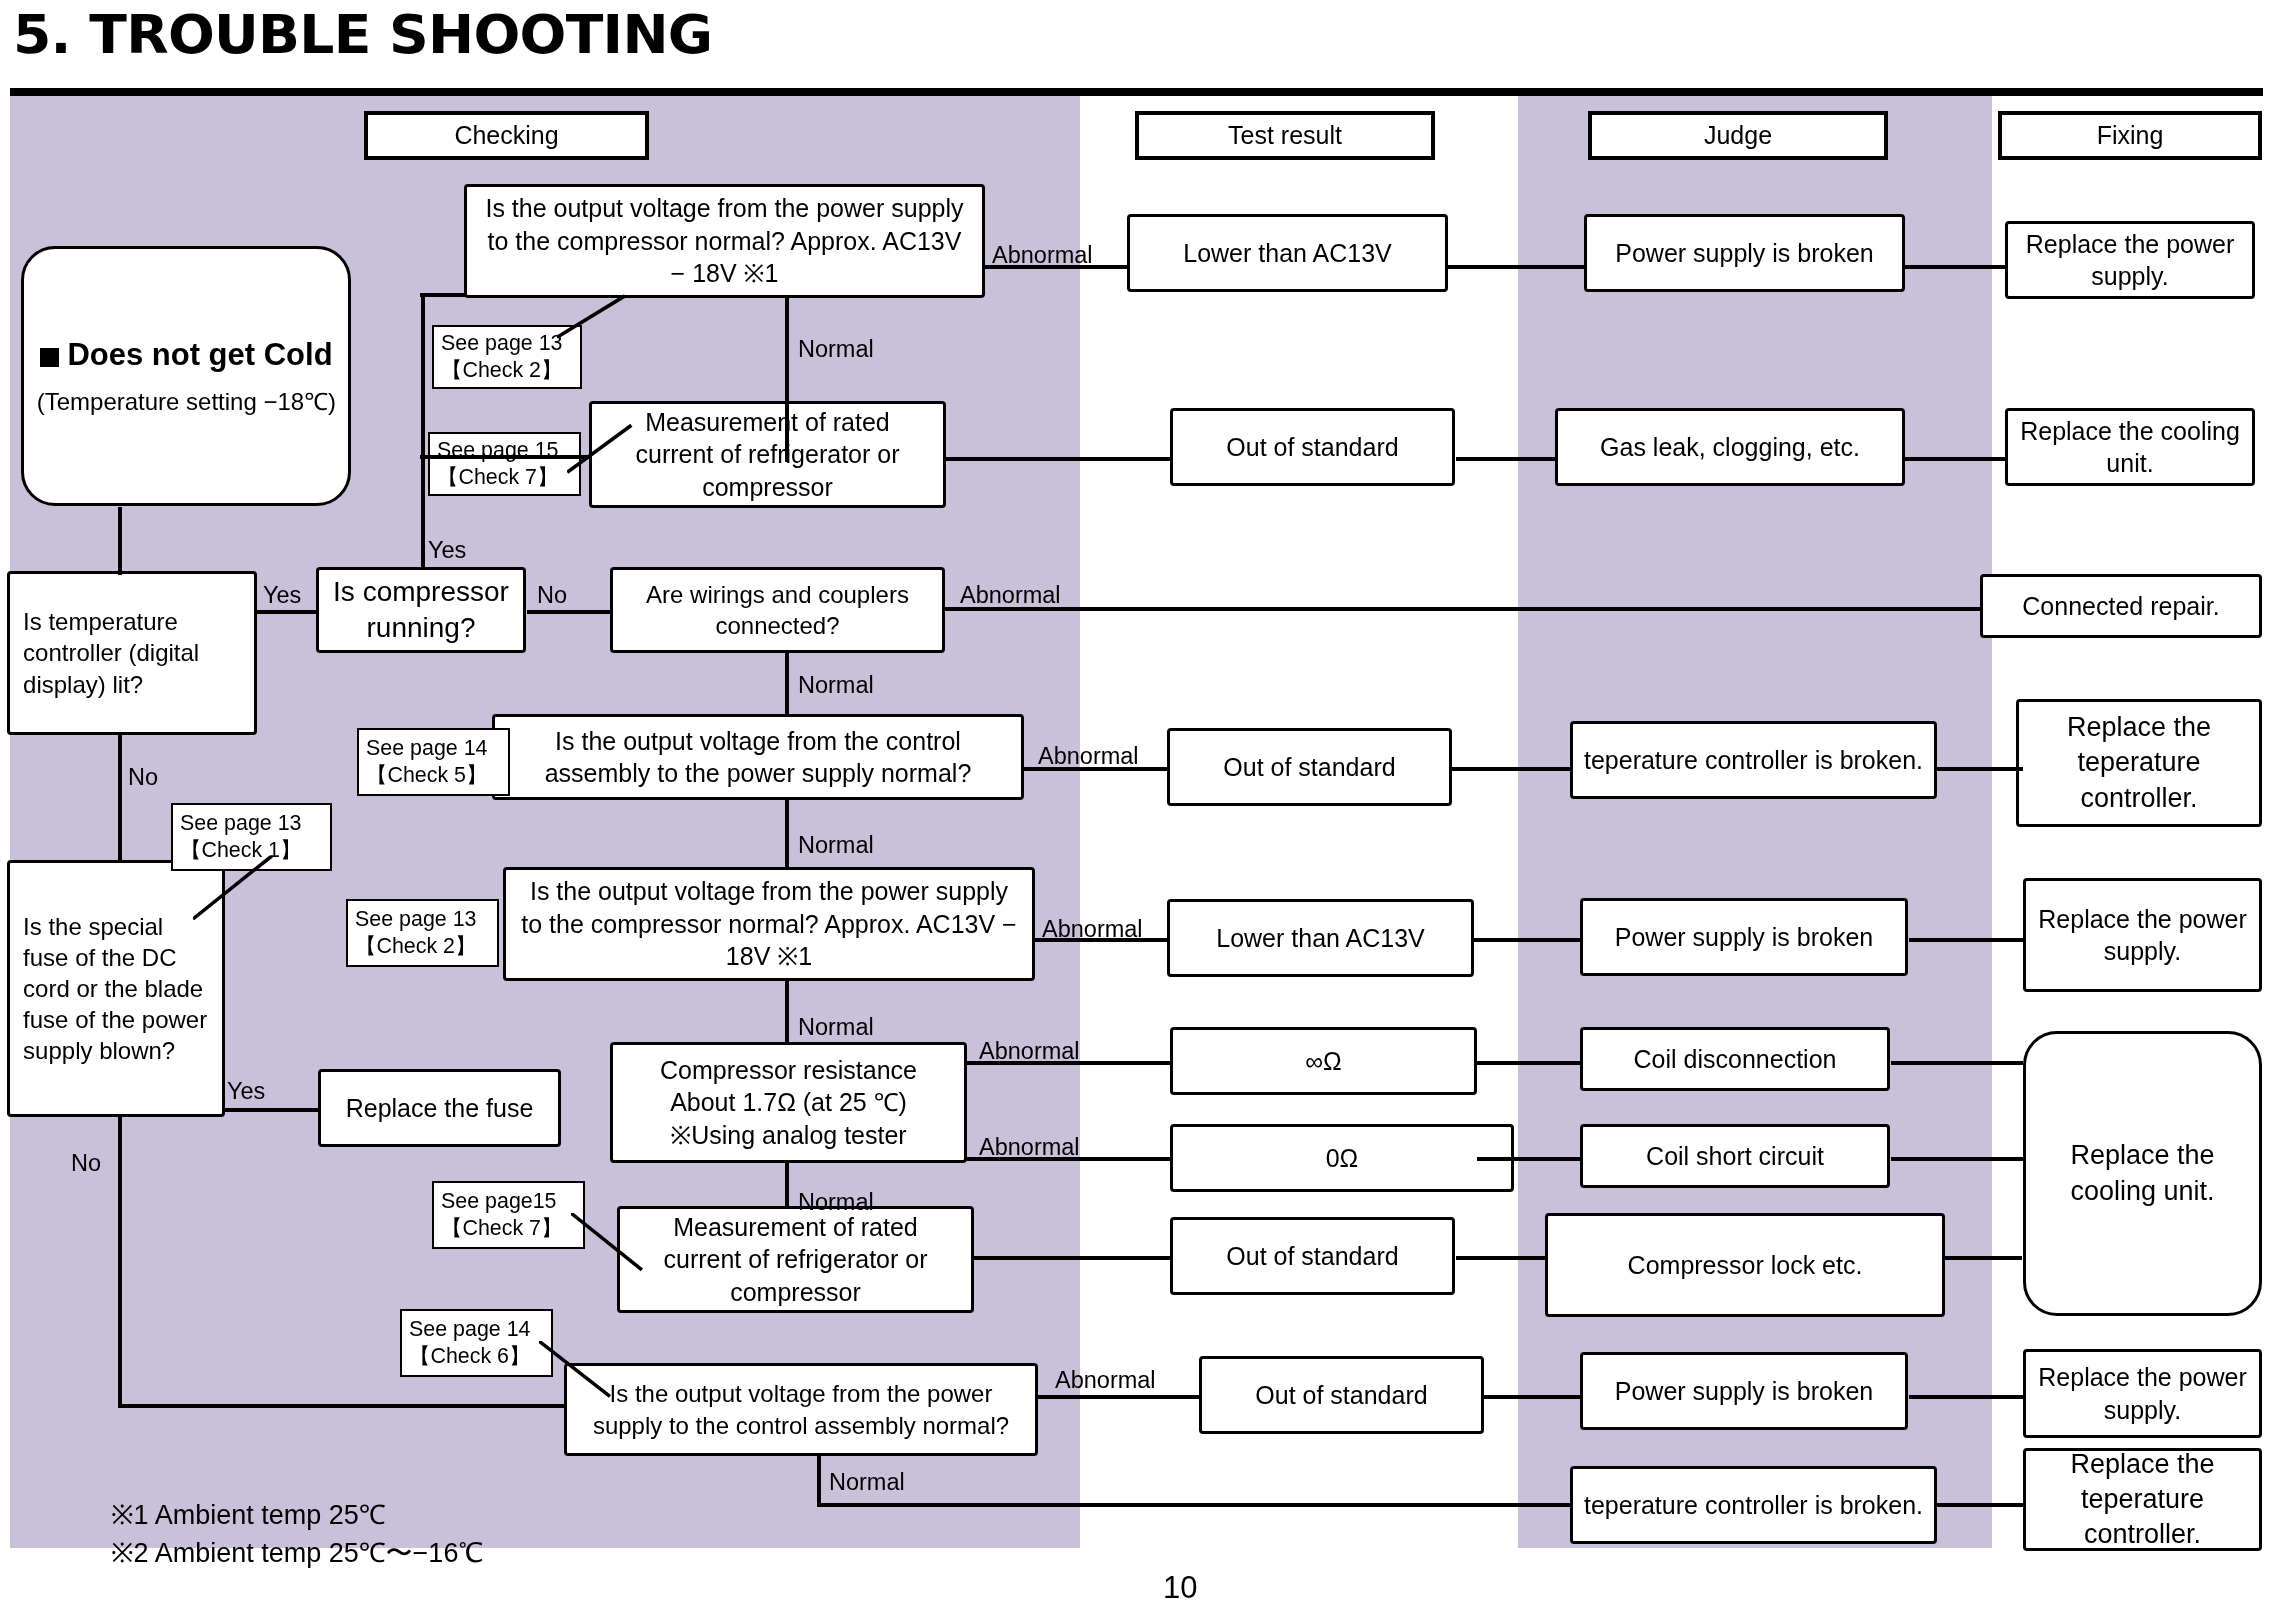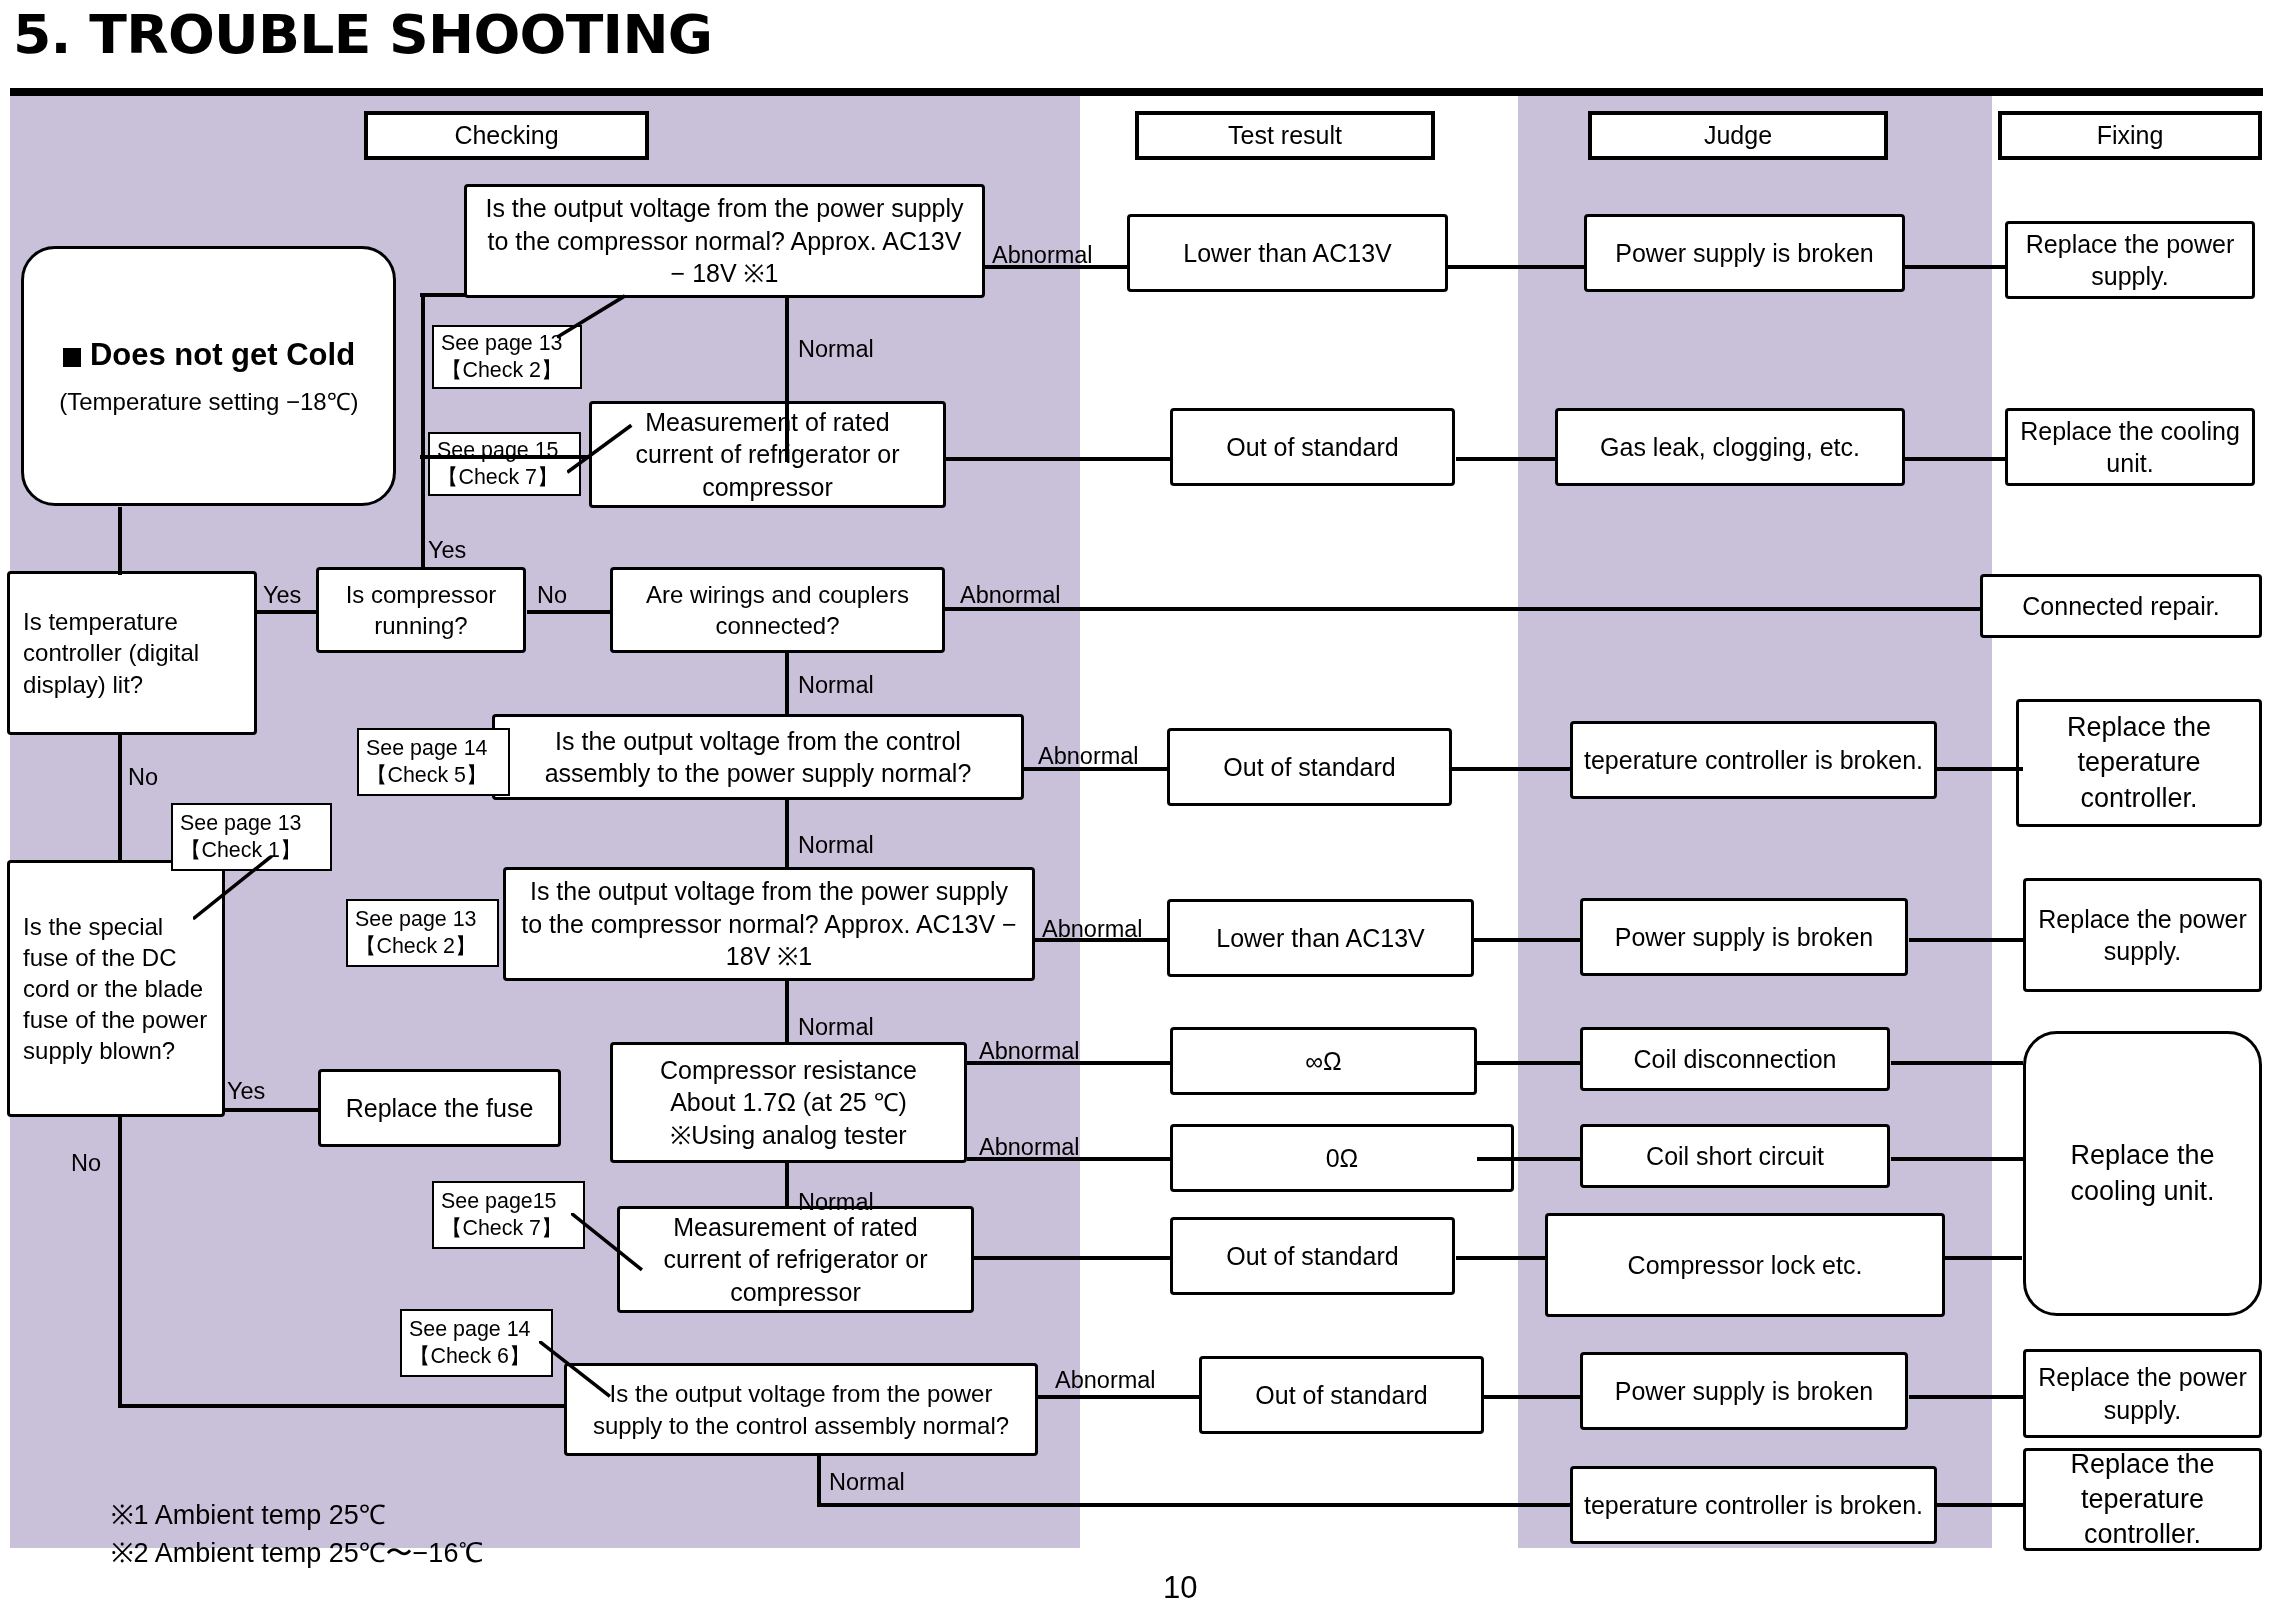--- a/index.html
+++ b/index.html
@@ -58,34 +58,34 @@
   <div class="box hdr" style="left:1135px;top:111px; width:300px; height:49px;">
       <span>Test result</span>
     </div>
   <div class="box hdr" style="left:1588px;top:111px; width:300px; height:49px;">
       <span>Judge</span>
     </div>
   <div class="box hdr" style="left:1998px;top:111px; width:264px; height:49px;">
       <span>Fixing</span>
     </div>
 
-  <div class="box rnd-lg" style="left:21.4px; top:246px; width:375px; height:260px; flex-direction:column;">
+  <div class="box rnd-lg" style="left:21.4px; top:246px; width:330px; height:260px; flex-direction:column;">
     <div class="bigtxt"><span class="sq"></span><span>Does not get Cold</span></div>
     <div class="subtxt" style="margin-top:10px;">(Temperature setting −18℃)</div>
   </div>
 
   <div class="box rnd" style="left:464px; top:184px; width:521px; height:114px; padding:0 13px; font-size:25px;">
     <span>Is the output voltage from the power supply to the compressor normal? Approx. AC13V − 18V ※1</span>
     </div>
 
   <div class="box rnd" style="left:589px; top:401px; width:357px; height:107px; padding:0 13px; font-size:25px;">
     <span>Measurement of rated current of refrigerator or compressor</span>
     </div>
 
-  <div class="box rnd" style="left:316px; top:567px; width:210px; height:86px; padding:1px 10px; font-size:24px;">
+  <div class="box rnd" style="left:316px; top:567px; width:210px; height:86px; padding:1px 10px; font-size:28px;">
     <span>Is compressor running?</span>
     </div>
 
   <div class="box rnd" style="left:7.1px; top:571px; width:250px; height:164px; padding:0 13px; font-size:24px; justify-content:flex-start; text-align:left;">
     <span>Is temperature controller (digital display) lit?</span>
     </div>
 
   <div class="box rnd" style="left:610px; top:567px; width:335px; height:86px; padding:0 11.4px; font-size:24px;">
     <span>Are wirings and couplers connected?</span>
     </div>

